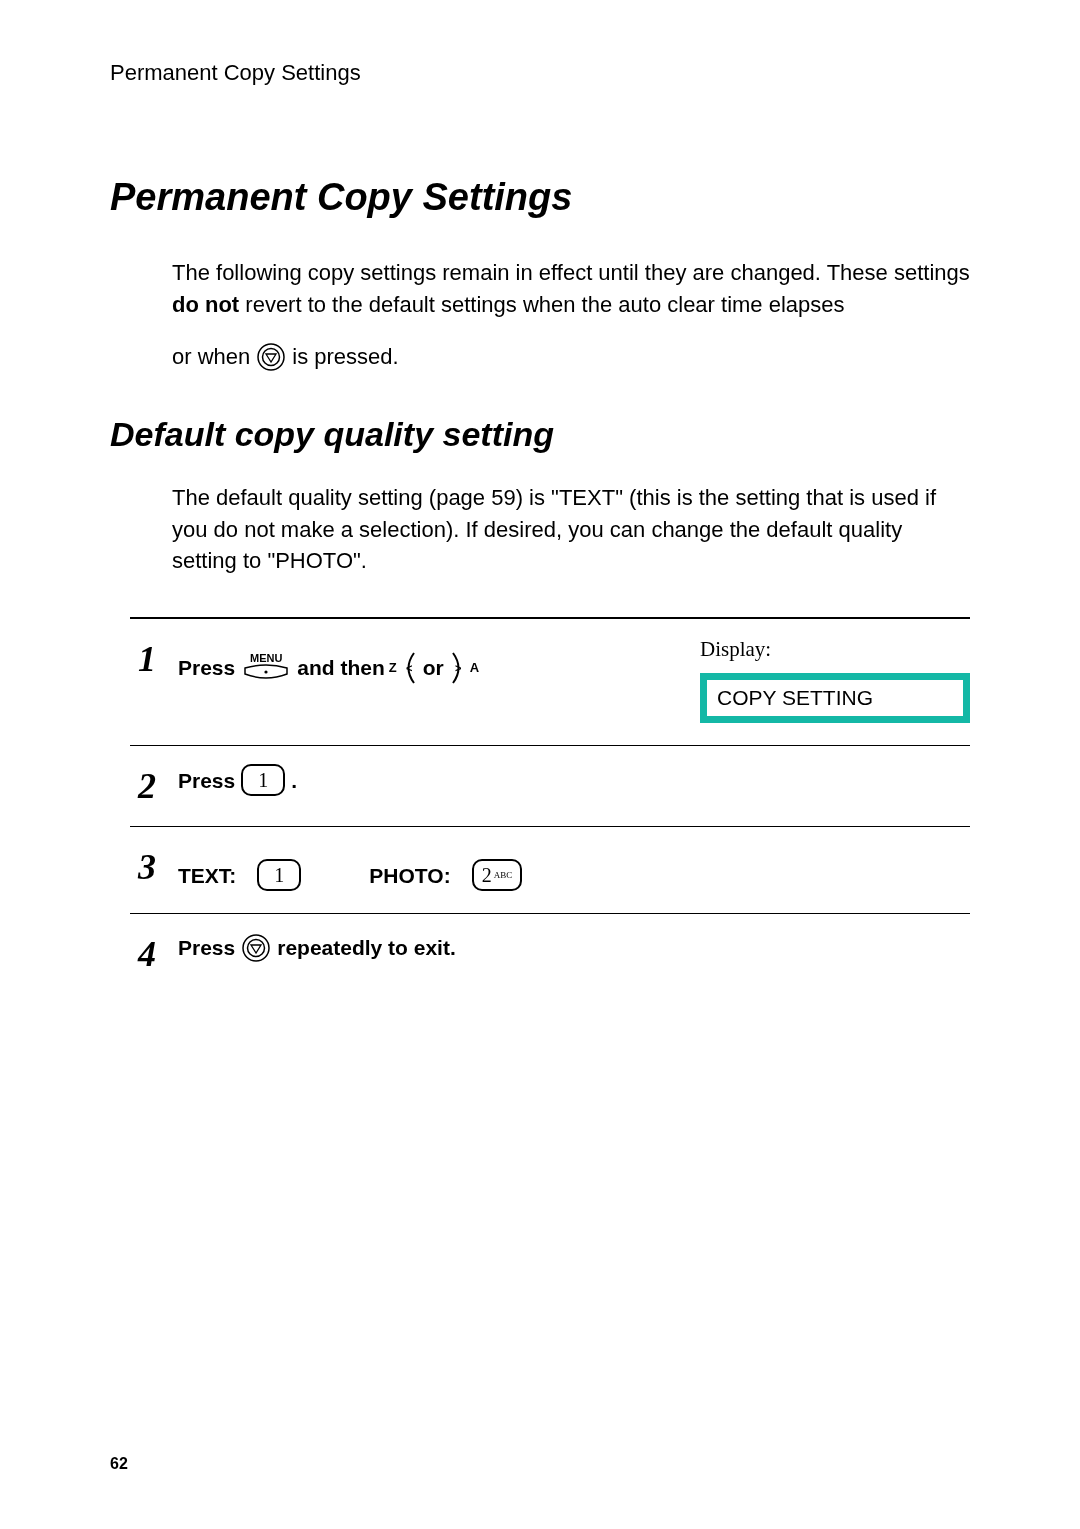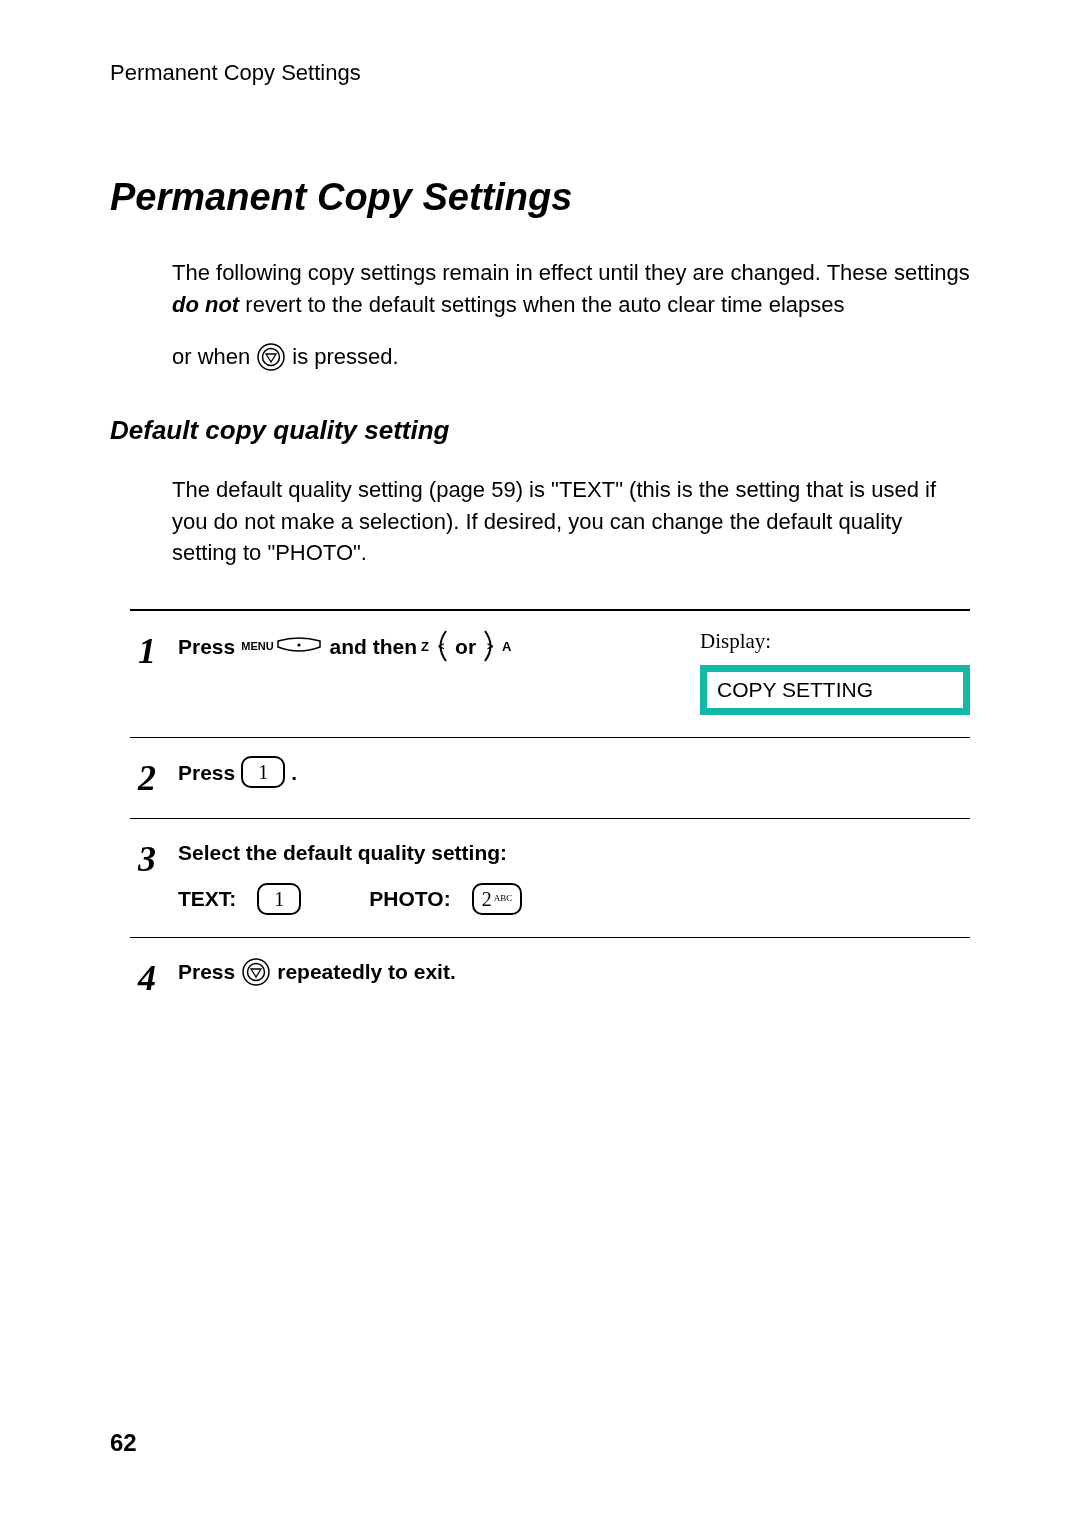--- a/index.html
+++ b/index.html
@@ -23,32 +23,31 @@
       margin-bottom: 38px;
     }
     .intro {
       font-size: 22px;
       line-height: 1.45;
       margin-left: 62px;
       margin-bottom: 20px;
     }
     .intro .donot {
       font-weight: bold;
-      font-style: italic;
     }
     .intro-line2 {
       margin-left: 62px;
       font-size: 22px;
       line-height: 1.45;
       display: flex;
       gap: 6px;
       margin-bottom: 42px;
     }
     .subheading {
-      font-size: 26px;
+      font-size: 34px;
       font-weight: bold;
       font-style: italic;
       margin-bottom: 28px;
     }
     .subtext {
       font-size: 22px;
       line-height: 1.45;
       margin-left: 62px;
       margin-bottom: 40px;
     }
@@ -116,23 +115,24 @@
       font-family: "Times New Roman", serif;
       font-weight: normal;
       font-size: 20px;
     }
     .key .sub {
       font-size: 9px;
       margin-left: 2px;
     }
     .menu-btn {
       display: inline-flex;
+      flex-direction: column;
       align-items: center;
       line-height: 1;
-      margin: 8px 2px;
+      margin: 16px 2px;
     }
     .menu-btn .mlabel {
       font-size: 11px;
       font-weight: bold;
     }
     .menu-btn svg { display: block; }
     .stop-icon {
       display: inline-flex;
       align-items: center;
       justify-content: center;
@@ -142,23 +142,23 @@
       align-items: center;
       gap: 2px;
     }
     .za-label {
       font-size: 13px;
       font-weight: bold;
       font-family: Arial, sans-serif;
     }
     .page-num {
       position: absolute;
-      bottom: 72px;
+      bottom: 56px;
       left: 110px;
-      font-size: 24px;
+      font-size: 16px;
       font-weight: bold;
     }
     .step-body-block { display: block; }
     .options-row {
       display: flex;
       align-items: center;
       gap: 21px;
       margin-top: 14px;
     }
   </style>
@@ -230,21 +230,20 @@
     <div class="step-body">
       <span>Press </span>
       <span class="key">1</span>
       <span>.</span>
     </div>
   </div>
 
   <div class="step-row">
     <div class="step-num">3</div>
     <div class="step-body step-body-block">
-      <div>Select the default quality setting:</div>
       <div class="options-row">
         <span>TEXT: </span>
         <span class="key">1</span>
         <span style="width:26px;"></span>
         <span>PHOTO: </span>
         <span class="key">
           <span>2</span>
             <span class="sub">ABC</span>
         </span>
       </div>

